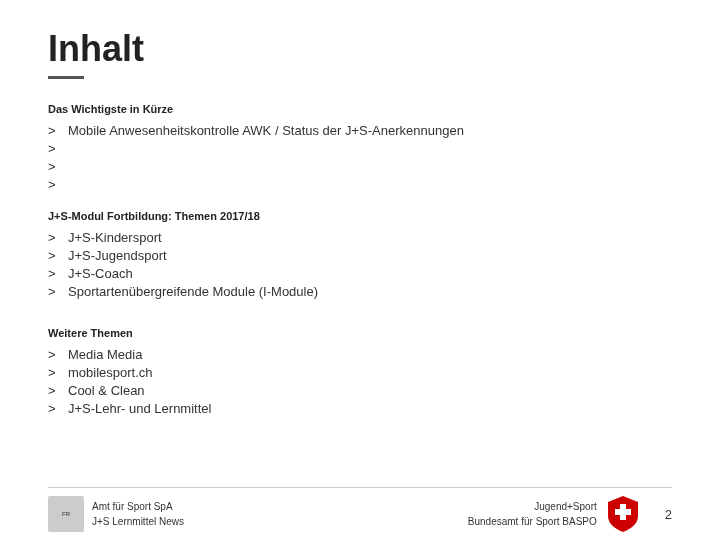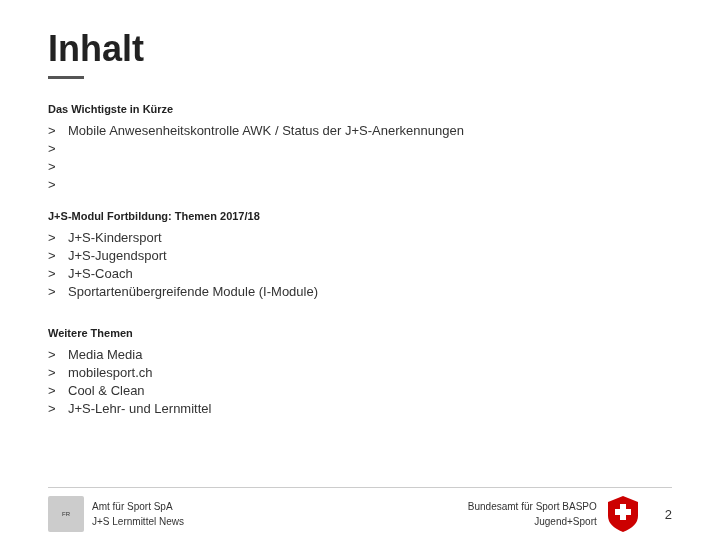--- a/index.html
+++ b/index.html
@@ -198,22 +198,22 @@
           <text x="18" y="20" text-anchor="middle" font-size="6" fill="#333" font-family="Arial">FR</text>
         </svg>
       </div>
       <div class="footer-text">
         <div>Amt für Sport SpA</div>
         <div>J+S Lernmittel News</div>
       </div>
     </div>
     <div class="footer-right">
       <div class="footer-text" style="text-align:right;">
+        <div>Jugend+Sport</div>
         <div>Bundesamt für Sport BASPO</div>
-        <div>Jugend+Sport</div>
       </div>
       <div class="footer-logo-right">
 
         <svg class="shield-svg" viewBox="0 0 30 36">
           <path d="M15 0 L30 6 L30 20 Q30 30 15 36 Q0 30 0 20 L0 6 Z" fill="#cc0000"></path>
           <rect x="12" y="8" width="6" height="16" fill="white"></rect>
           <rect x="7" y="13" width="16" height="6" fill="white"></rect>
         </svg>
       </div>
       <div class="footer-page">2</div>

